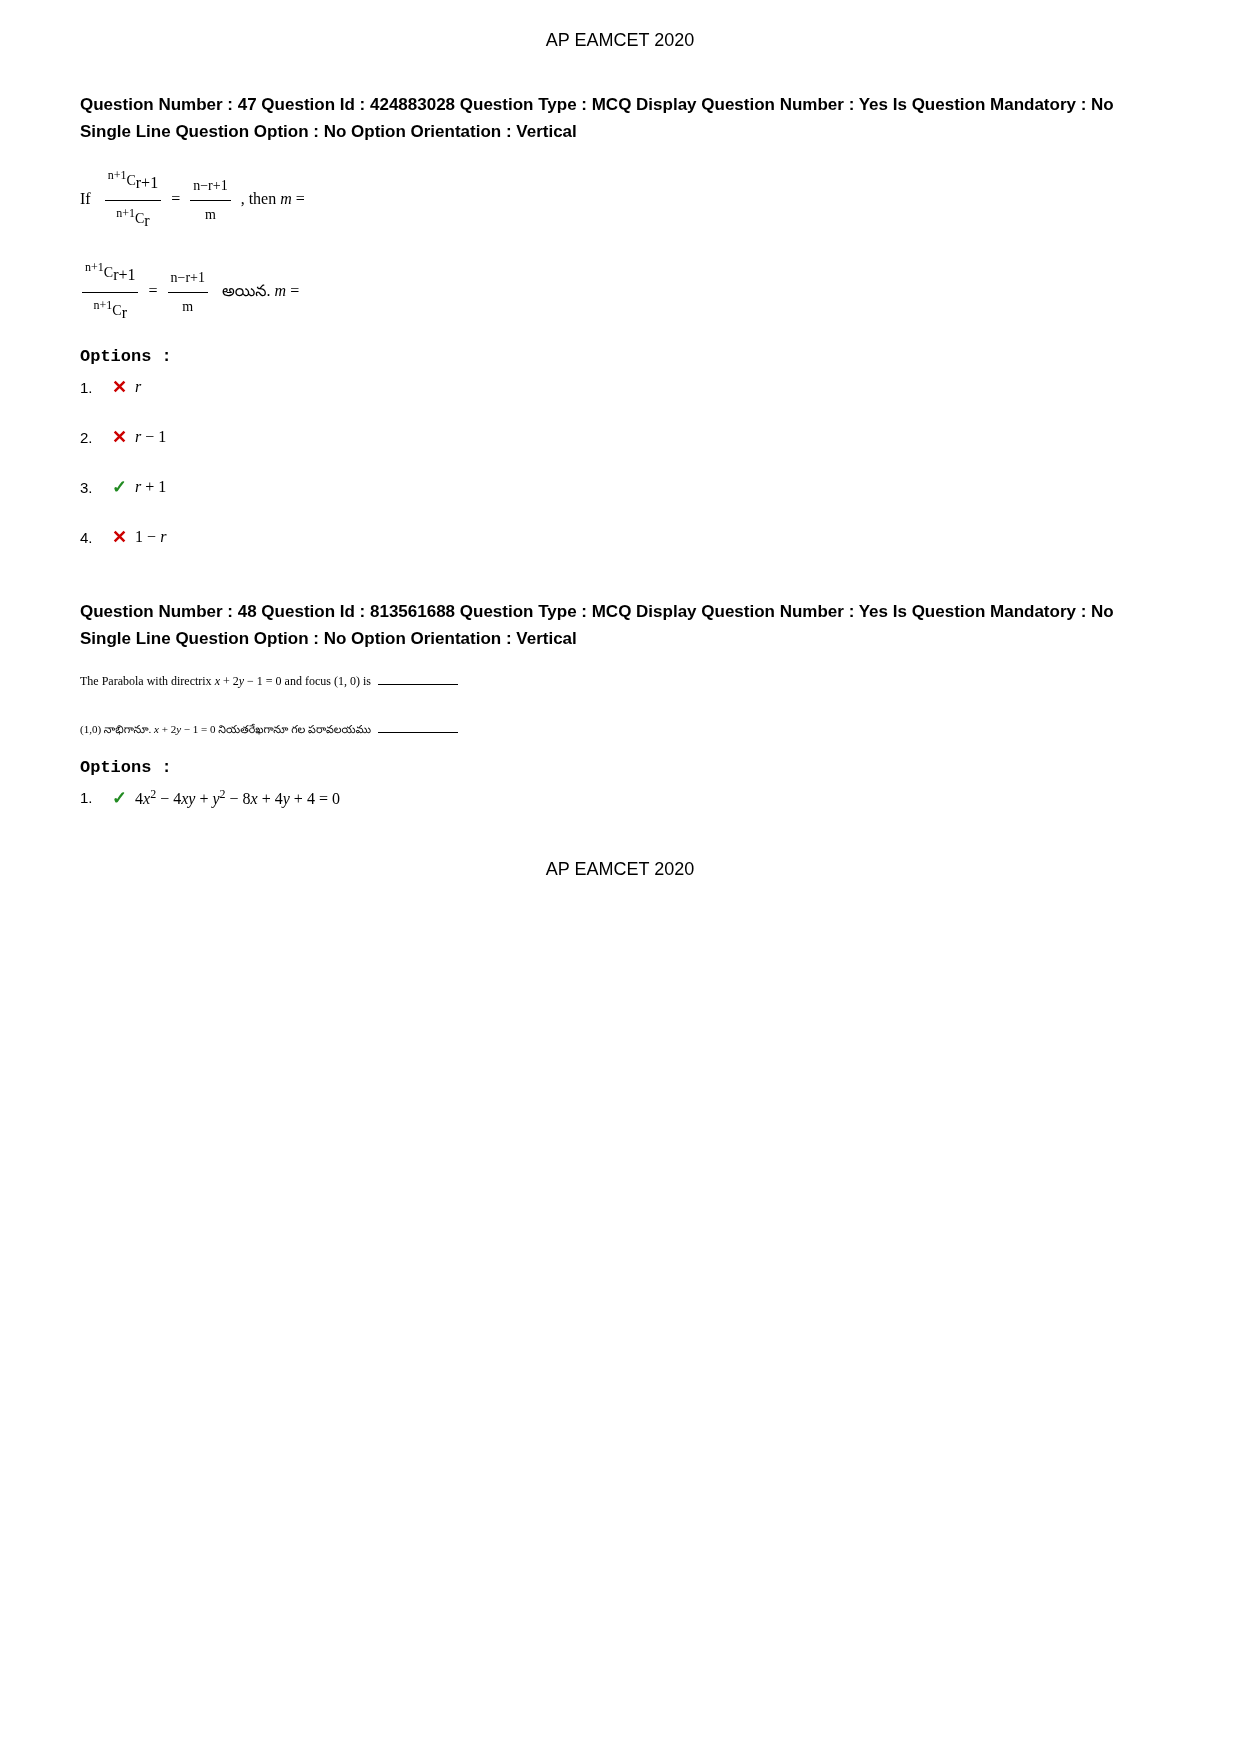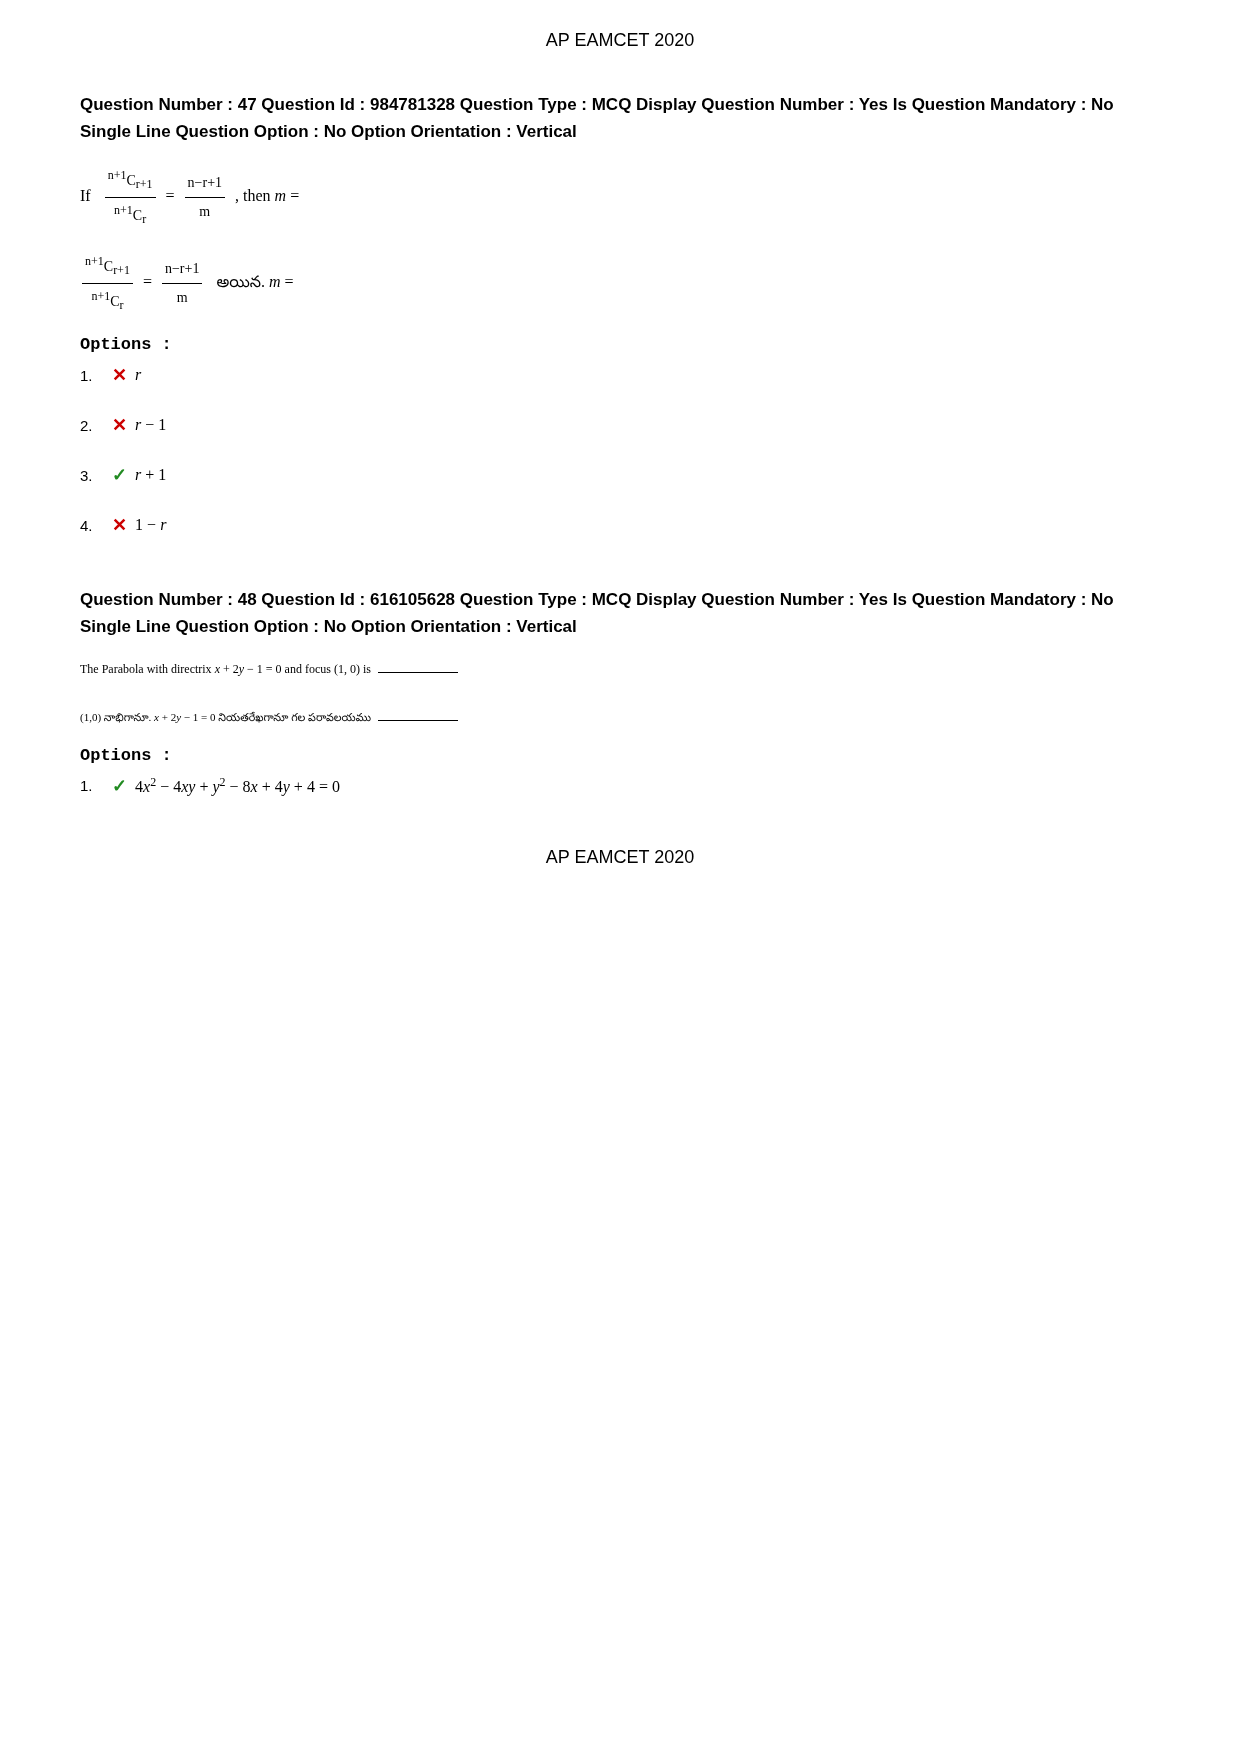--- a/index.html
+++ b/index.html
@@ -91,35 +91,35 @@
     .frac-num {
       border-bottom: 1.5px solid #000;
       padding: 0 3px;
       font-size: 14px;
     }
     .frac-den {
       padding: 0 3px;
       font-size: 14px;
     }
     sup { font-size: 12px; }
-    sub { font-size: 12px; }
+    sub { font-size: 16px; }
     .blank-line {
       display: inline-block;
       border-bottom: 1.5px solid #000;
       width: 80px;
       margin-left: 4px;
     }
   </style>
 </head>
 <body>
 
 <div class="page-header">AP EAMCET 2020</div>
 
 <div class="question-block">
-  <div class="question-meta">Question Number : 47 Question Id : 984781328 Question Type : MCQ Display Question Number : Yes Is Question Mandatory : No Single Line Question Option : No Option Orientation : Vertical</div>
+  <div class="question-meta">Question Number : 47 Question Id : 424883028 Question Type : MCQ Display Question Number : Yes Is Question Mandatory : No Single Line Question Option : No Option Orientation : Vertical</div>
 
   <div class="math-block">
     If &nbsp;
     <span class="frac">
       <span class="frac-num"><sup>n+1</sup>C<sub>r+1</sub></span>
       <span class="frac-den"><sup>n+1</sup>C<sub>r</sub></span>
     </span>
     &nbsp;=&nbsp;
     <span class="frac">
       <span class="frac-num">n−r+1</span>
@@ -162,21 +162,21 @@
   </div>
 
   <div class="option-item">
     <span class="option-number">4.</span>
     <span class="option-icon-wrong">✕</span>
     <span class="option-text">1 − <i>r</i></span>
   </div>
 </div>
 
 <div class="question-block">
-  <div class="question-meta">Question Number : 48 Question Id : 616105628 Question Type : MCQ Display Question Number : Yes Is Question Mandatory : No Single Line Question Option : No Option Orientation : Vertical</div>
+  <div class="question-meta">Question Number : 48 Question Id : 813561688 Question Type : MCQ Display Question Number : Yes Is Question Mandatory : No Single Line Question Option : No Option Orientation : Vertical</div>
 
   <div class="question-body">
     The Parabola with directrix <i>x</i> + 2<i>y</i> − 1 = 0 and focus (1, 0) is <span class="blank-line"></span>
   </div>
 
   <div class="question-body-telugu">
     (1,0) నాభిగానూ. <i>x</i> + 2<i>y</i> − 1 = 0 నియతరేఖగానూ గల పరావలయము <span class="blank-line"></span>
   </div>
 
   <div class="options-label">Options :</div>

